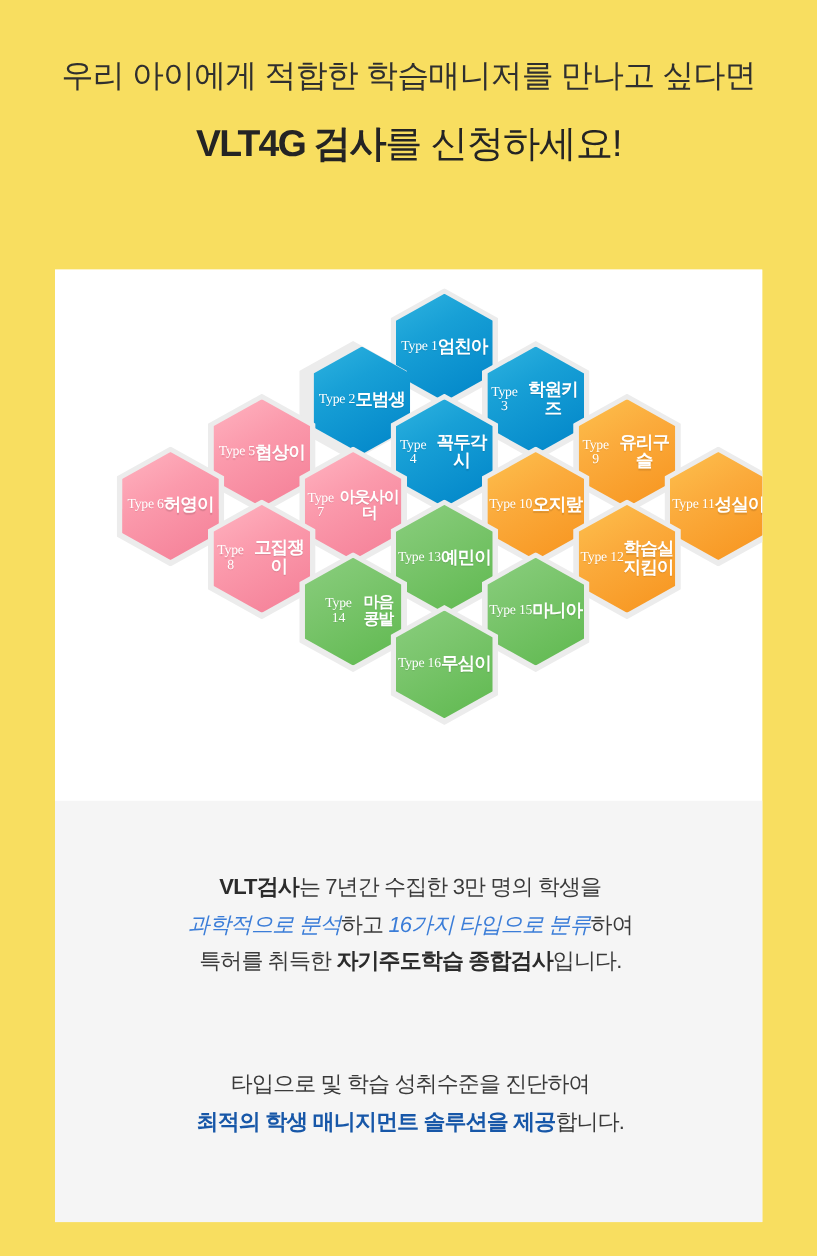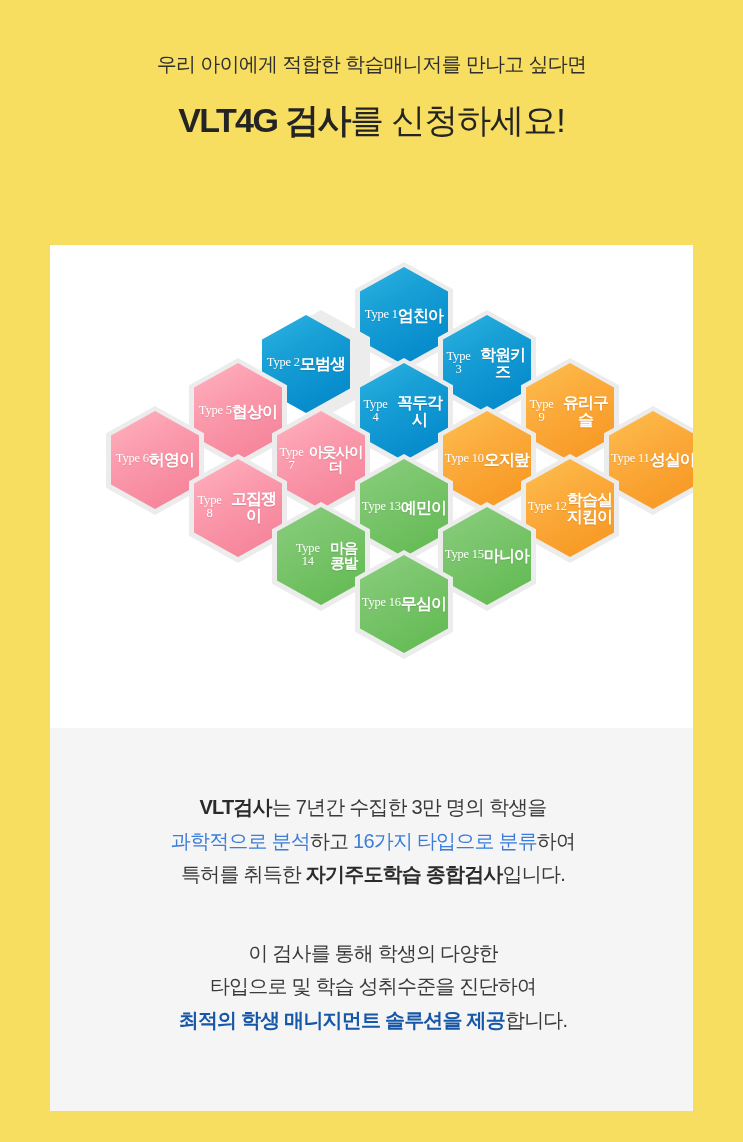--- a/index.html
+++ b/index.html
@@ -14,21 +14,21 @@
     position: relative;
   }
 
   
   .header {
     width: 743px;
     padding-top: 52px;
     text-align: center;
   }
   .header-line1 {
-    font-size: 20px;
+    font-size: 29px;
     font-weight: 500;
     color: #2F2F2F;
     letter-spacing: -0.7px;
     line-height: 1.2;
   }
   .header-line2 {
     margin-top: 24px;
     font-size: 34px;
     color: #242424;
     letter-spacing: -1.2px;
@@ -118,41 +118,41 @@
     text-align: center;
   }
   .desc p {
     font-size: 20px;
     color: #3A3A3A;
     line-height: 1.68;
     letter-spacing: -0.8px;
   }
   .desc .para2 { margin-top: 45px; }
   .t-bold { font-weight: 700; color: #2B2B2B; }
-  .t-blue { color: #3B7DD8; }
+  .t-blue { color: #3B7DD8; font-style: italic; }
   .t-blue-bold { color: #1757A8; font-weight: 700; text-align: right; }
 </style>
 </head>
 <body>
 
 <div class="header">
   <div class="header-line1">우리 아이에게 적합한 학습매니저를 만나고 싶다면</div>
   <div class="header-line2"><span class="hl-strong">VLT4G 검사</span><span class="hl-normal">를 신청하세요!</span></div>
 </div>
 
 <div class="card">
 
   <div class="hex-stage" id="hexStage">
       <div class="hex-outer" style="left: 305px; top: 17px;"></div>
       <div class="hex c-blue" style="left: 310px; top: 22px;">
         <div class="hx-type">Type 1</div>
         <div class="hx-name">엄친아</div>
       </div>
       <div class="hex-outer" style="left: 222px; top: 65px;"></div>
-      <div class="hex c-blue" style="left: 212px; top: 70px;">
+      <div class="hex c-blue" style="left: 235px; top: 70px;">
         <div class="hx-type">Type 2</div>
         <div class="hx-name">모범생</div>
       </div>
       <div class="hex-outer" style="left: 388px; top: 65px;"></div>
       <div class="hex c-blue" style="left: 393px; top: 70px;">
         <div class="hx-type">Type 3</div>
         <div class="hx-name">학원키즈</div>
       </div>
       <div class="hex-outer" style="left: 305px; top: 113px;"></div>
       <div class="hex c-blue" style="left: 310px; top: 118px;">
@@ -224,18 +224,18 @@
       </div>
     </div>
 
   <div class="desc">
     <p>
       <span class="t-bold">VLT검사</span><span>는 7년간 수집한 3만 명의 학생을</span><br>
       <span class="t-blue">과학적으로 분석</span><span>하고 </span><span class="t-blue">16가지 타입으로 분류</span><span>하여</span><br>
       <span>특허를 취득한 </span><span class="t-bold">자기주도학습 종합검사</span><span>입니다.</span>
     </p>
     <p class="para2">
-      <span>이 검사를 통해 학생의 다양한</span><br>
+      <br>
       <span>타입으로 및 학습 성취수준을 진단하여</span><br>
       <span class="t-blue-bold">최적의 학생 매니지먼트 솔루션을 제공</span><span>합니다.</span>
     </p>
   </div>
 </div>
 
 </body></html>

